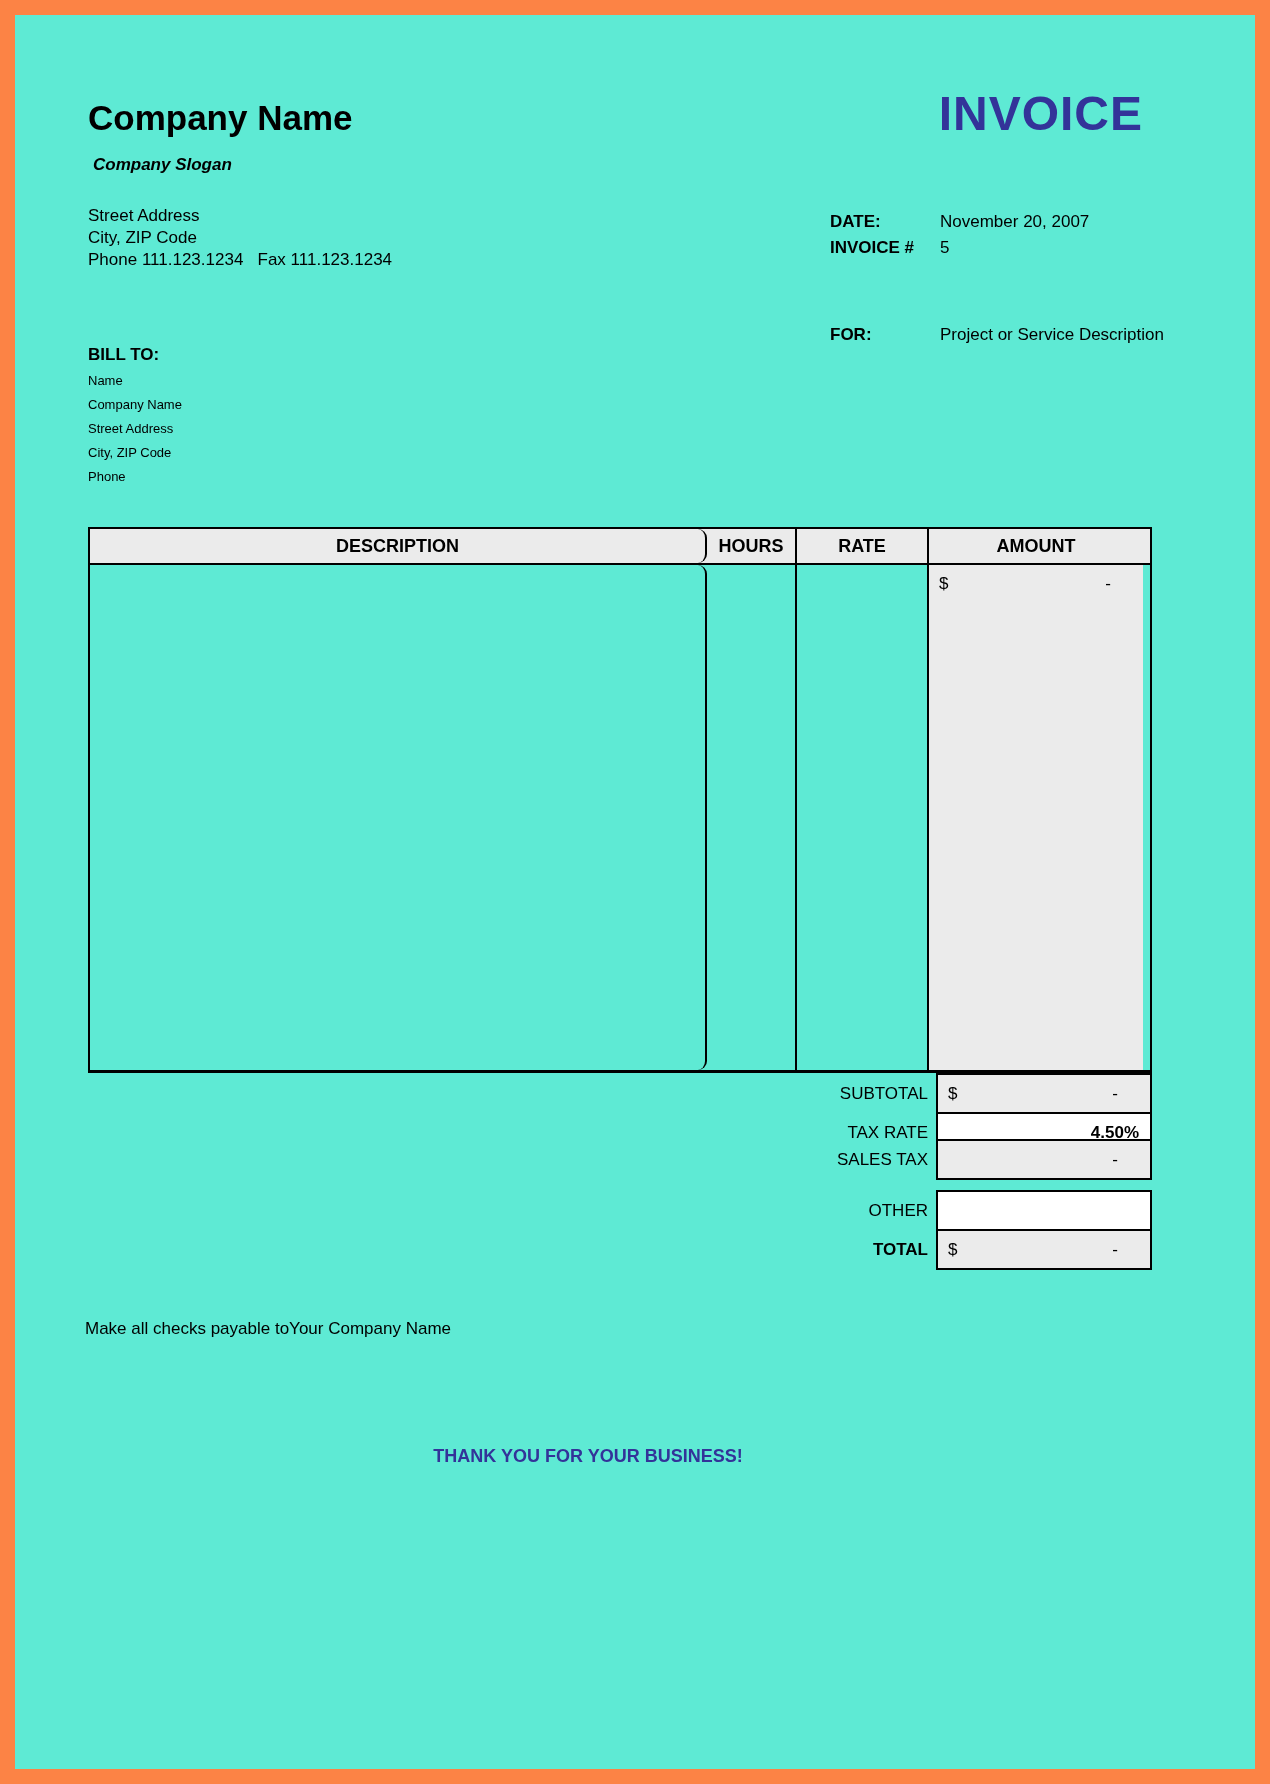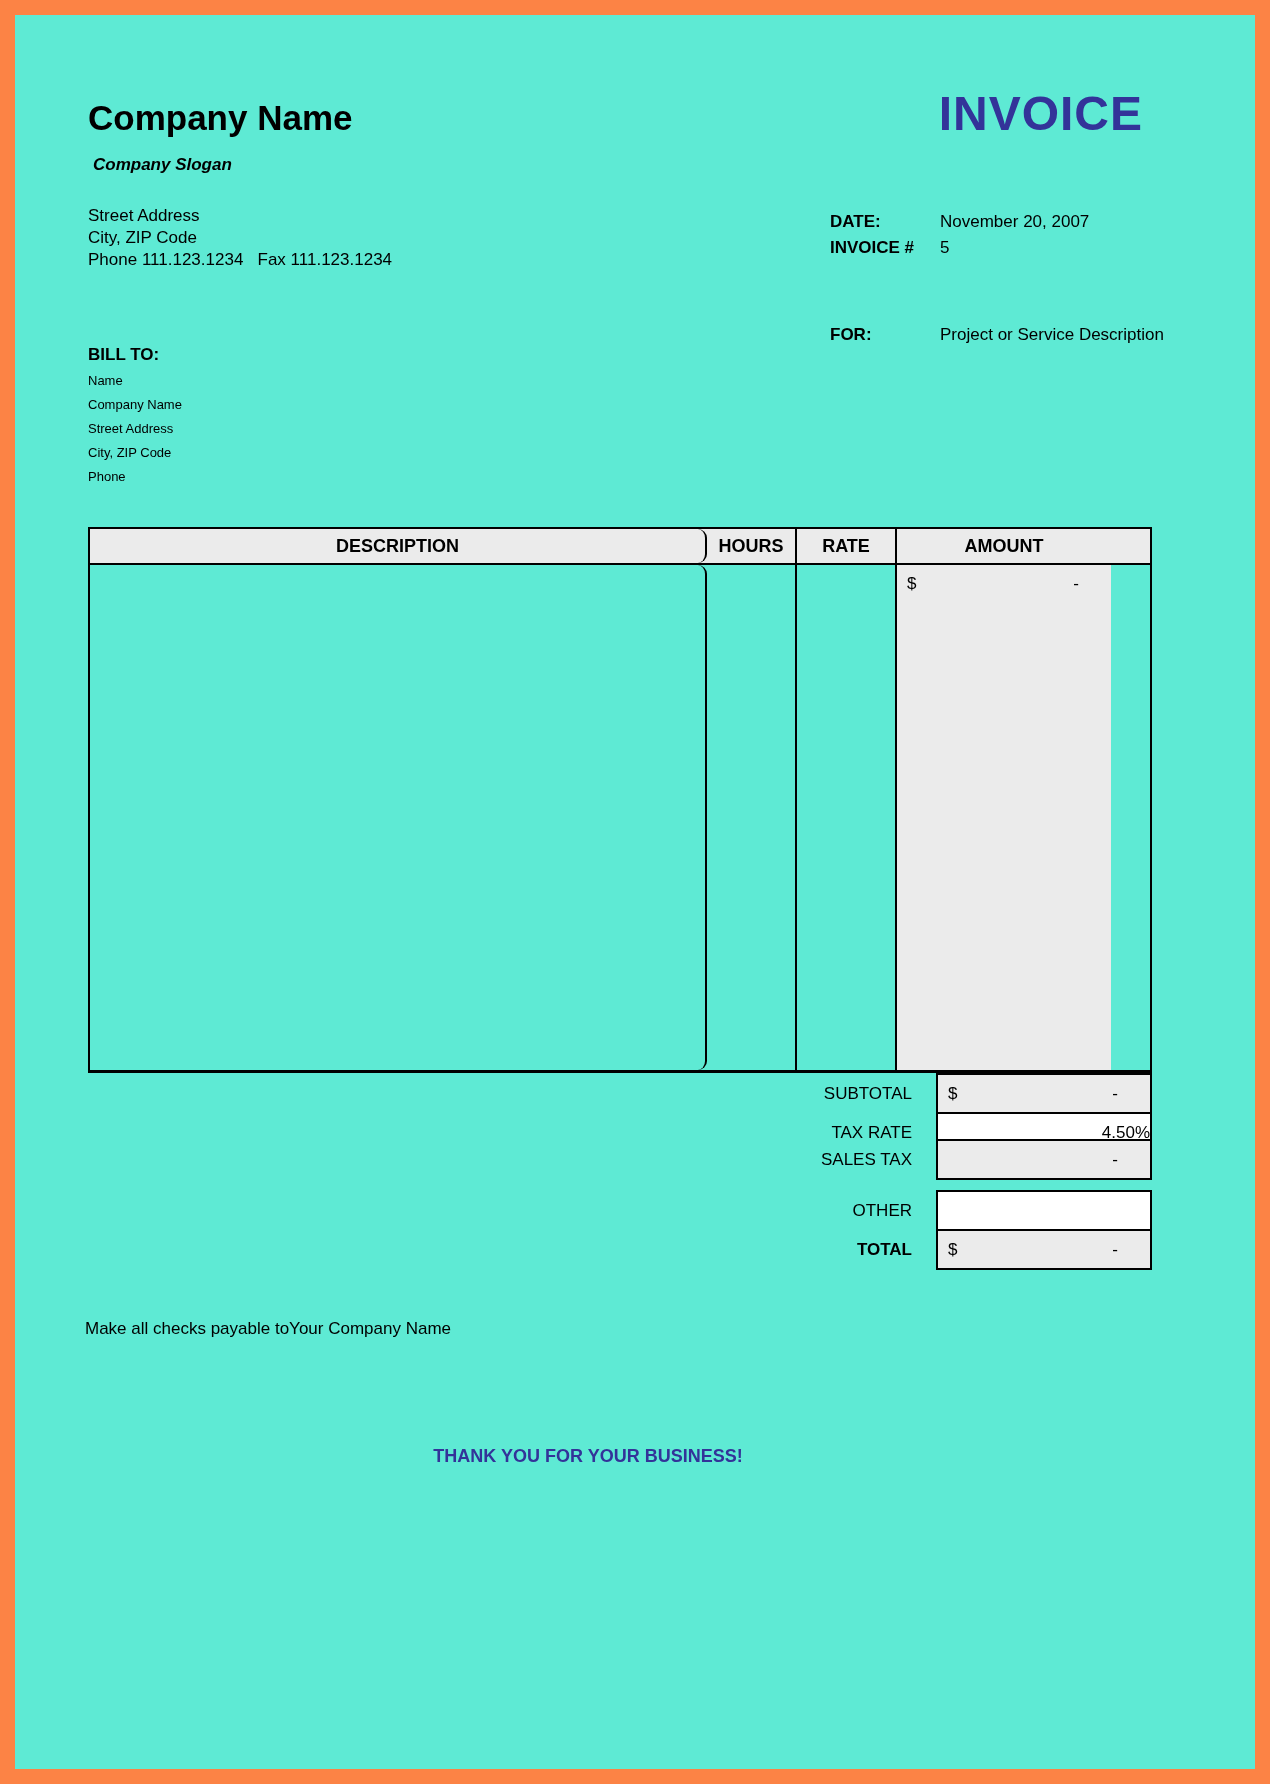--- a/index.html
+++ b/index.html
@@ -62,50 +62,50 @@
     background: #EBEBEB;
     border-bottom: 2px solid #000;
   }
   .th {
     display: flex; align-items: center; justify-content: center;
     font-size: 18px; font-weight: bold;
   }
   .tbody { display: flex; height: 505px; }
   .col-desc   { width: 617px; border-right: 2px solid #000; border-radius: 9px; }
   .col-hours  { width: 90px; border-right: 2px solid #000; }
-  .col-rate   { width: 100px; border-right: 2px solid #000; }
+  .col-rate   { width: 132px; border-right: 2px solid #000; }
   .col-amount { width: 214px; }
   .tbody .col-amount { background: #EBEBEB; }
   .amount-first-row {
     display: flex; justify-content: space-between;
     padding: 9px 32px 0 10px;
     font-size: 17px;
   }
 
   .totals-row {
     position: absolute; left: 73px;
     width: 1064px; height: 41px;
     display: flex; align-items: center;
   }
   .totals-label {
-    flex: 1; text-align: right; padding-right: 24px;
+    flex: 1; text-align: right; padding-right: 8px;
     font-size: 17px;
   }
   .totals-label.bold { font-weight: bold; }
   .totals-cell {
     width: 216px; height: 41px;
     border: 2px solid #000;
     display: flex; align-items: center; justify-content: space-between;
     font-size: 17px;
     background: #fff;
   }
   .totals-cell.gray { background: #EBEBEB; }
   .totals-cell .cur { padding-left: 10px; }
   .totals-cell .val { margin-left: auto; padding-right: 32px; }
-  .totals-cell .val.flush { padding-right: 0; }
+  .totals-cell .val.flush { padding-right: 11px; font-weight: bold; }
 
   .checks-line {
     left: 70px; top: 1302px;
     font-size: 17px; line-height: 24px;
   }
   .checks-line .payee { font-weight: normal; }
 
   .thank-you {
     left: 73px; top: 1429px; width: 1000px;
     text-align: center;

